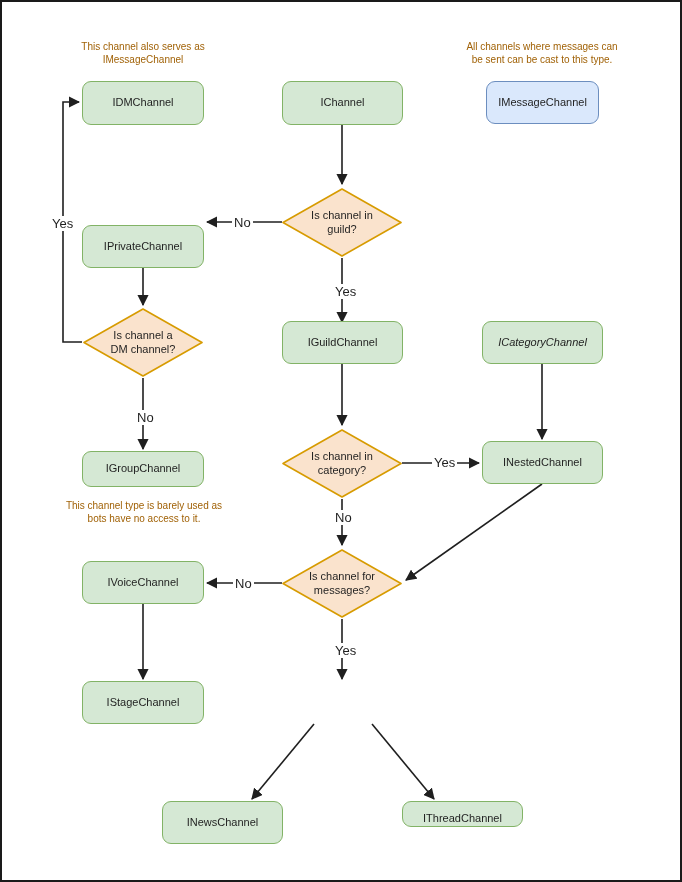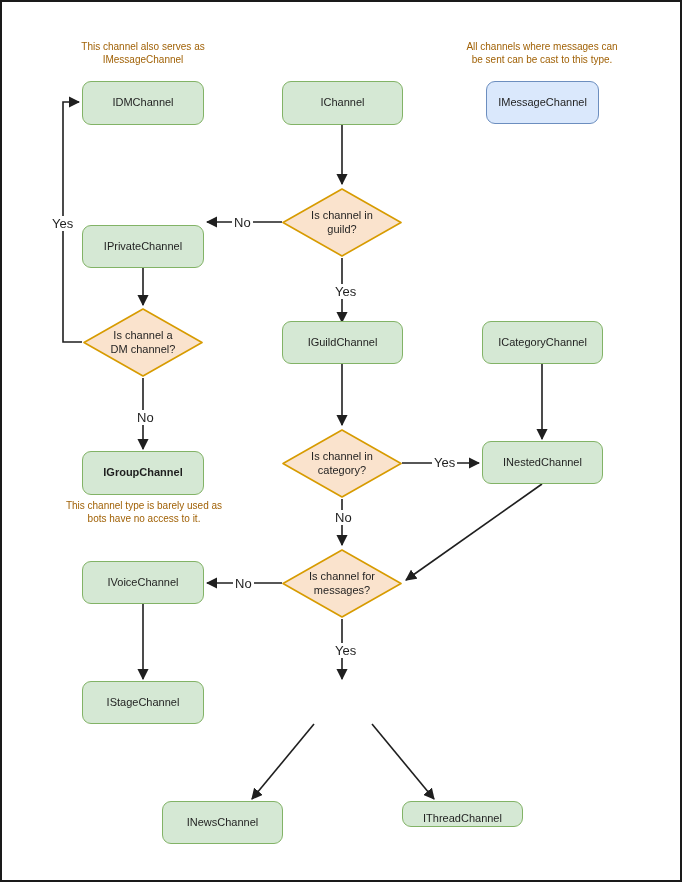--- a/index.html
+++ b/index.html
@@ -168,25 +168,25 @@
   </div>
 
   <div class="node box" style="left:80px; top:199px; width:122px; height:43px;margin-top:24px;">
     <span>IPrivateChannel</span>
   </div>
 
   <div class="node box" style="left:280px; top:319px; width:121px; height:43px;">
     <span>IGuildChannel</span>
   </div>
 
-  <div class="node box" style="left:480px; top:319px; width:121px; height:43px;">
+  <div class="node box" style="left:480px; top:319px; width:121px; height:43px;font-style:italic;">
     <span>ICategoryChannel</span>
   </div>
 
-  <div class="node box" style="left:80px; top:449px; width:122px; height:44px;font-weight:bold;">
+  <div class="node box" style="left:80px; top:449px; width:122px; height:36px;">
     <span>IGroupChannel</span>
   </div>
 
   <div class="node box" style="left:480px; top:439px; width:121px; height:43px;">
     <span>INestedChannel</span>
   </div>
 
   <div class="node box" style="left:80px; top:559px; width:122px; height:43px;">
     <span>IVoiceChannel</span>
   </div>

